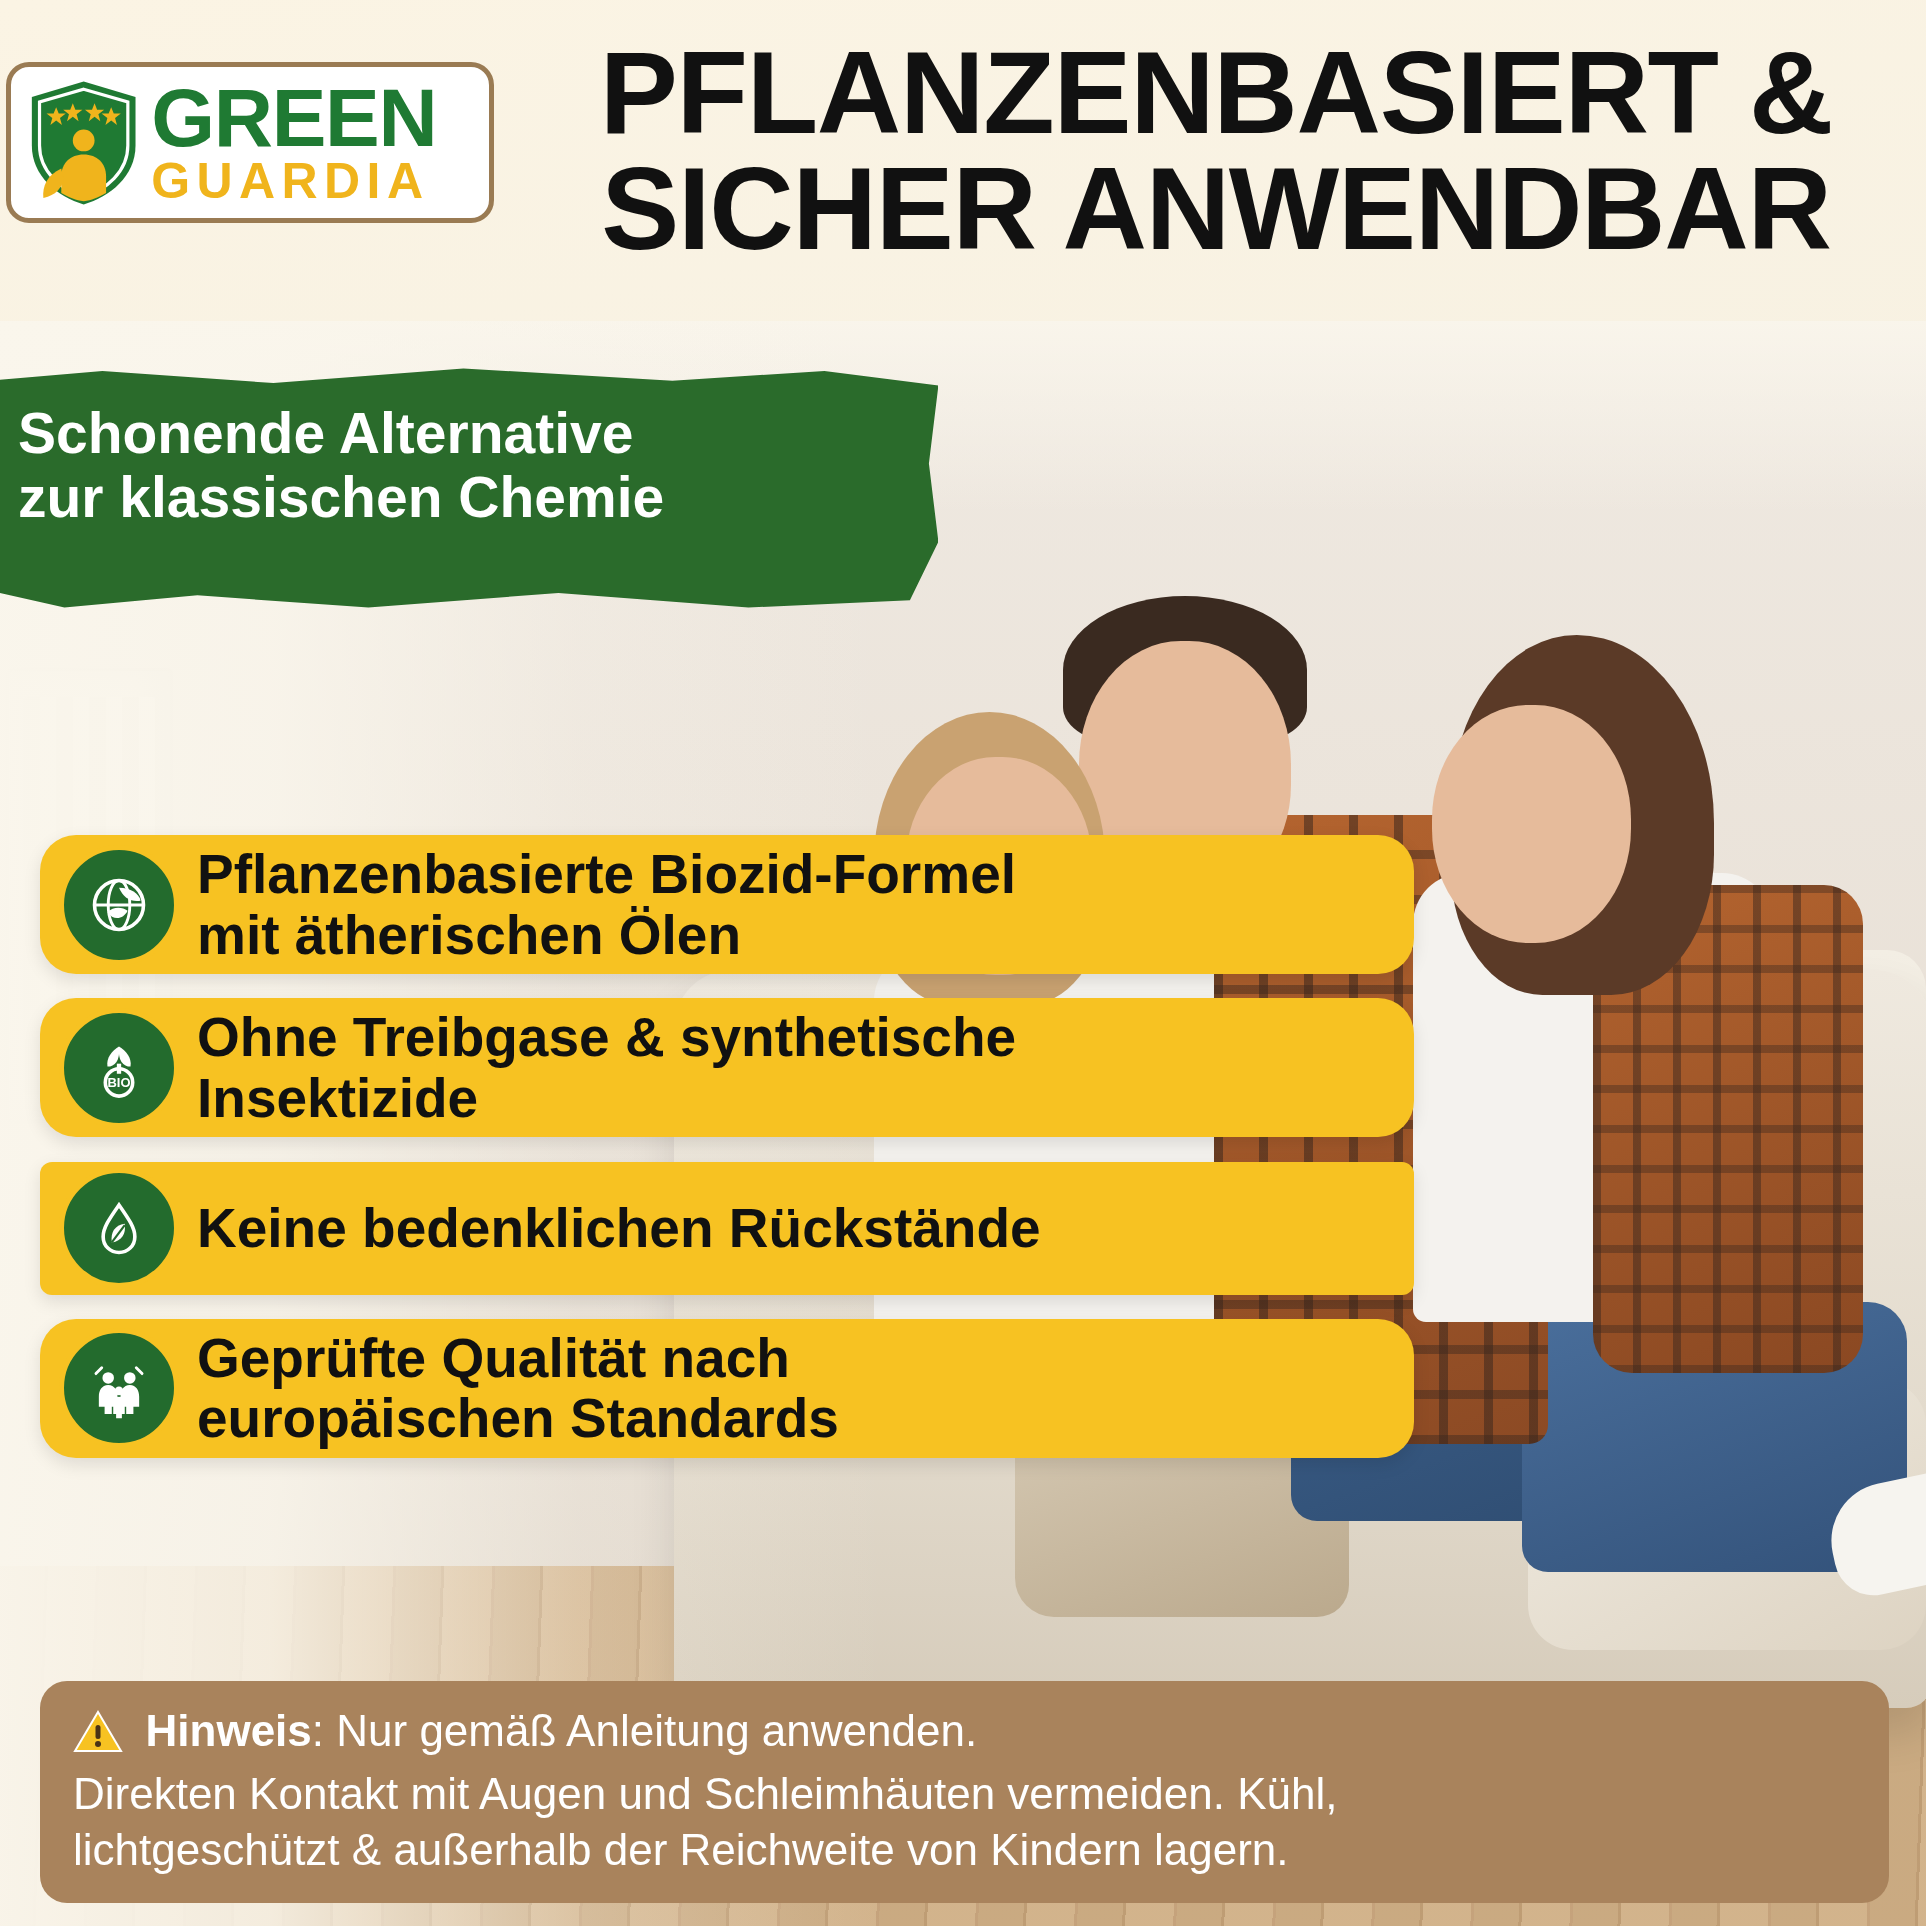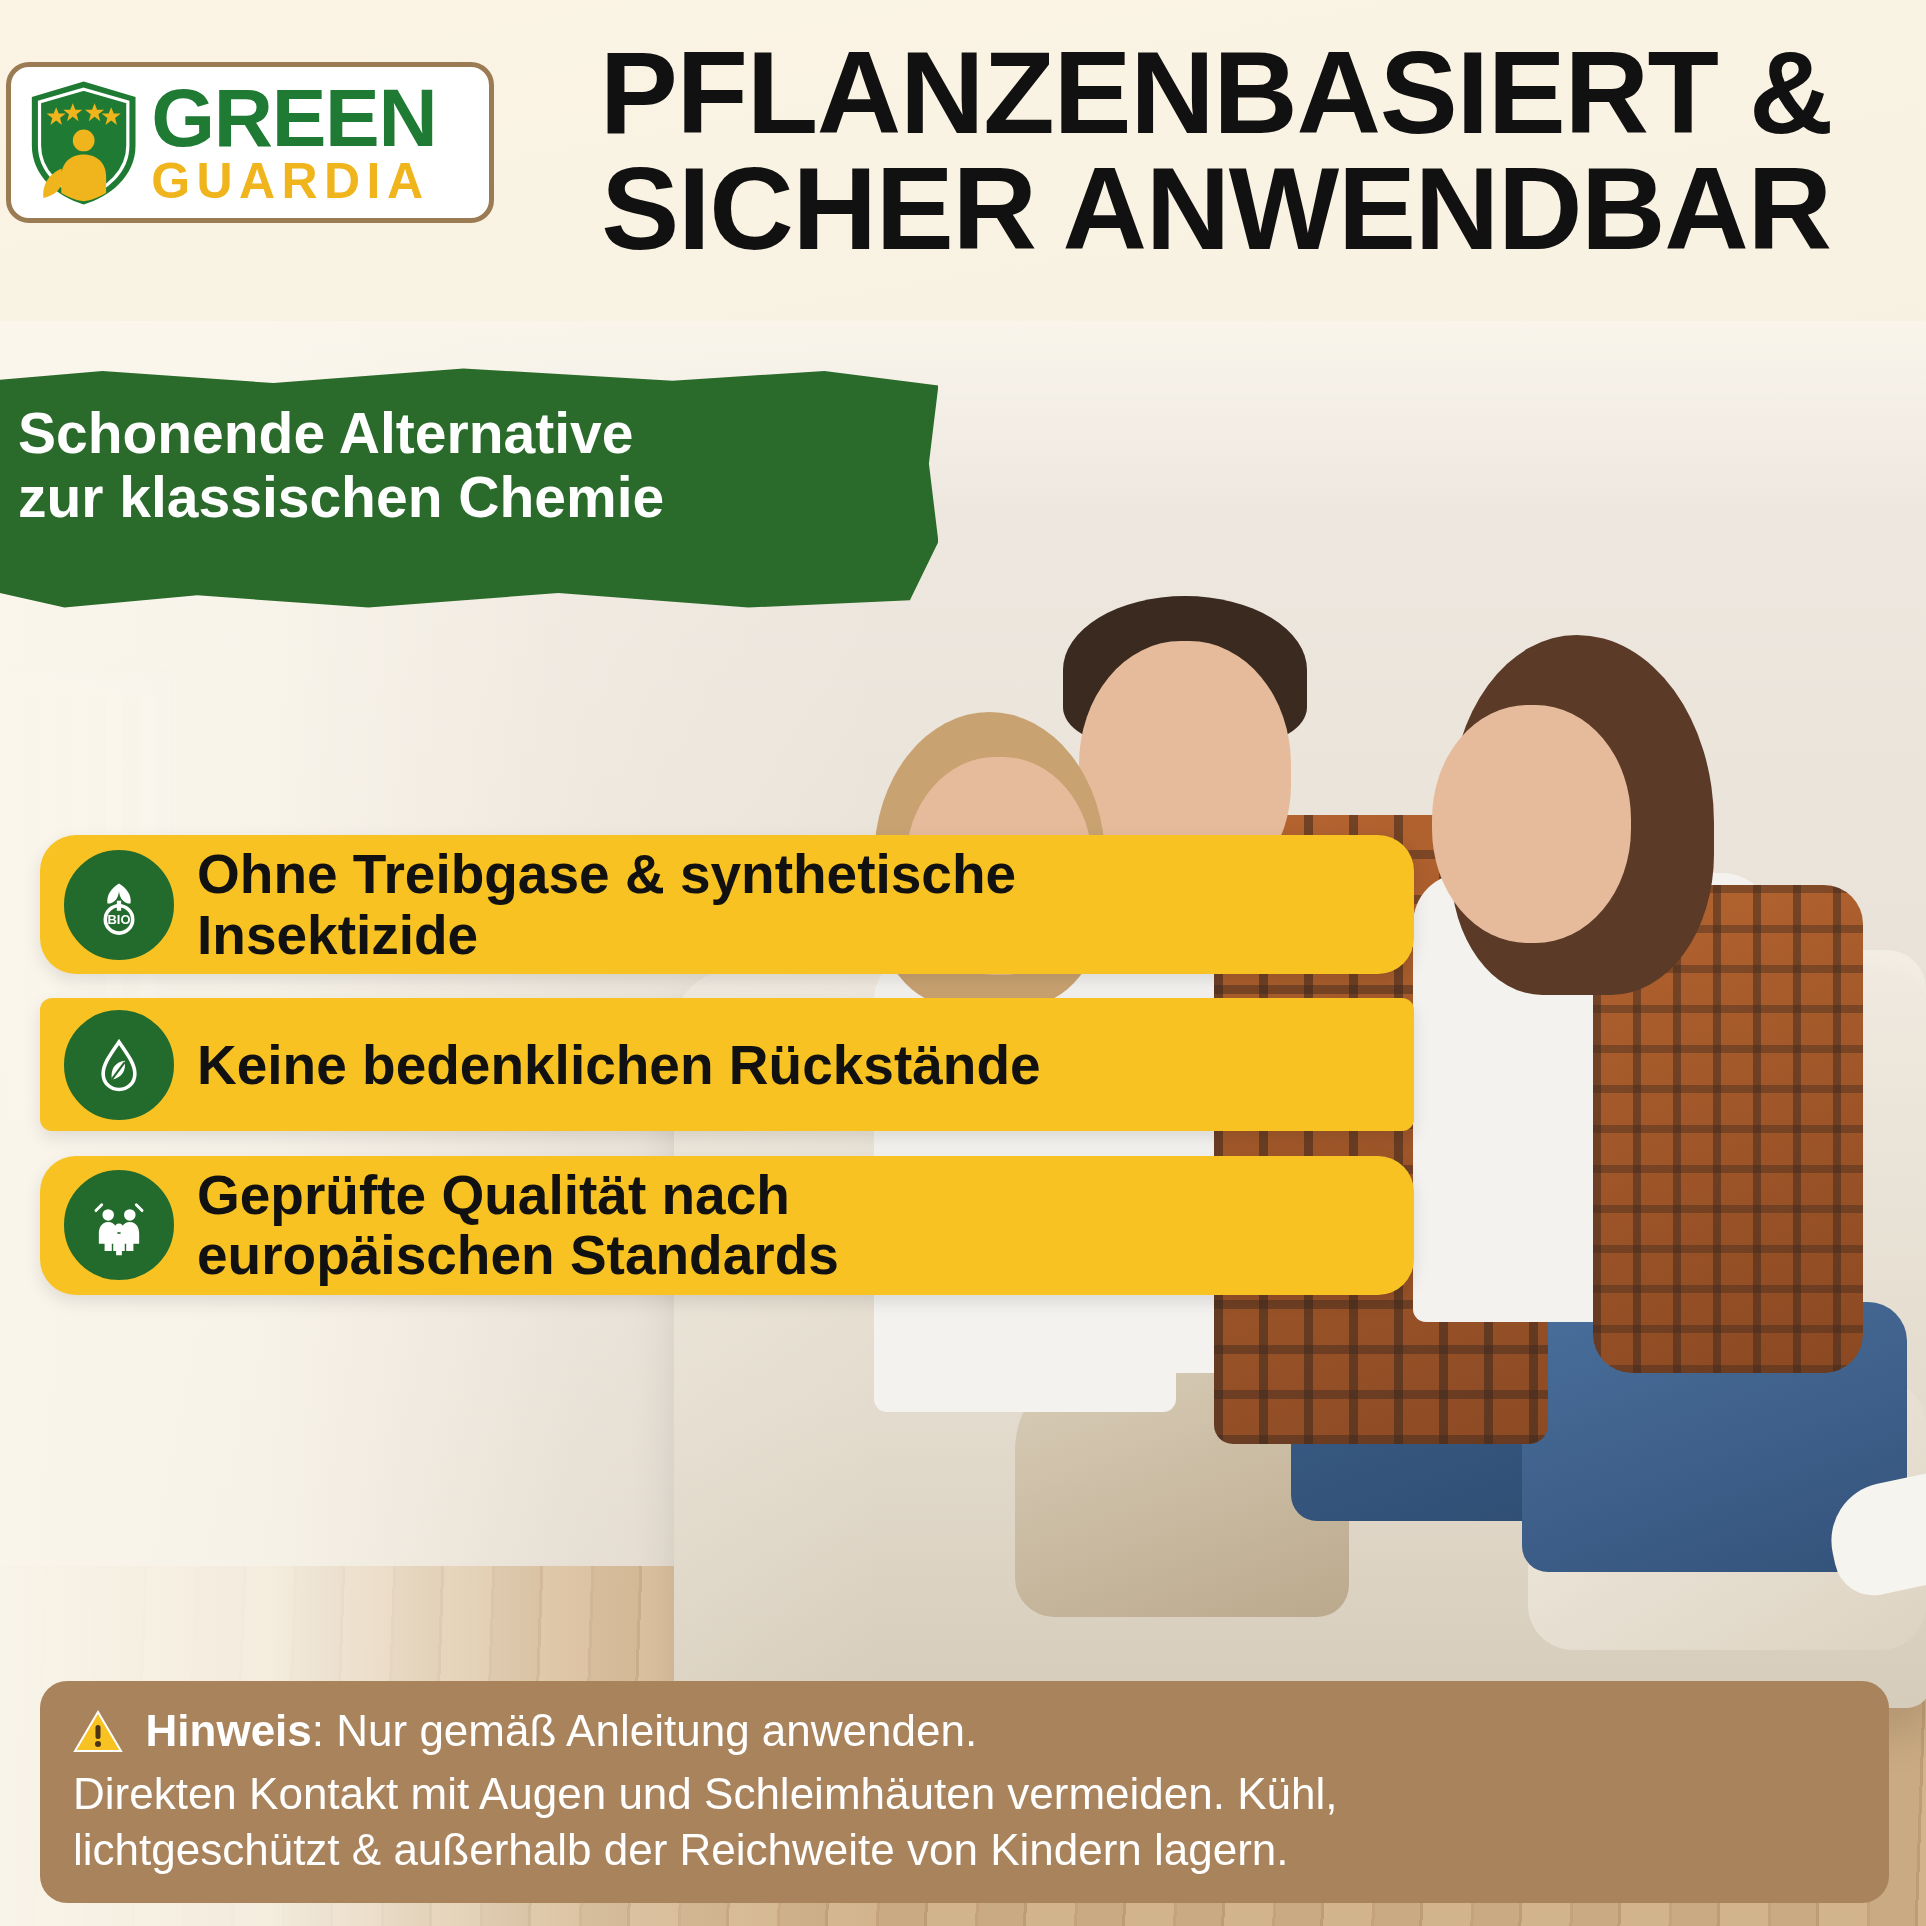--- a/index.html
+++ b/index.html
@@ -384,20 +384,35 @@
   <div class="banner">
     <div class="banner-bg"></div>
     <div class="banner-text">
       <div>Schonende Alternative</div>
       <div>zur klassischen Chemie</div>
     </div>
   </div>
 
   <div class="features">
 
+    <div class="feature">
+      <div class="f-icon">
+        <svg viewBox="0 0 100 100" width="72" height="72" aria-hidden="true">
+          <circle cx="50" cy="50" r="34" fill="none" stroke="#ffffff" stroke-width="5"></circle>
+          <ellipse cx="50" cy="50" rx="15" ry="34" fill="none" stroke="#ffffff" stroke-width="4"></ellipse>
+          <line x1="16" y1="50" x2="84" y2="50" stroke="#ffffff" stroke-width="4"></line>
+          <path d="M50 26 C66 26 78 34 80 44 C66 46 56 40 50 26 Z" fill="#ffffff"></path>
+          <path d="M34 60 C42 52 54 52 62 58 C56 70 42 72 34 60 Z" fill="#ffffff"></path>
+        </svg>
+      </div>
+      <div class="f-text">
+        <div>Pflanzenbasierte Biozid-Formel</div>
+        <div>mit ätherischen Ölen</div>
+      </div>
+    </div>
 
     <div class="feature">
       <div class="f-icon">
         <svg viewBox="0 0 100 100" width="72" height="72" aria-hidden="true">
           <path d="M50 20 C40 26 32 36 34 48 C44 48 52 40 50 20 Z" fill="#ffffff"></path>
           <path d="M50 20 C60 26 68 36 66 48 C56 48 48 40 50 20 Z" fill="#ffffff"></path>
           <rect x="47" y="44" width="6" height="14" fill="#ffffff"></rect>
           <circle cx="50" cy="70" r="19" fill="none" stroke="#ffffff" stroke-width="5"></circle>
           <text x="50" y="77" font-family="Liberation Sans, sans-serif" font-size="18" font-weight="700" fill="#ffffff" text-anchor="middle">BIO</text>
         </svg>

